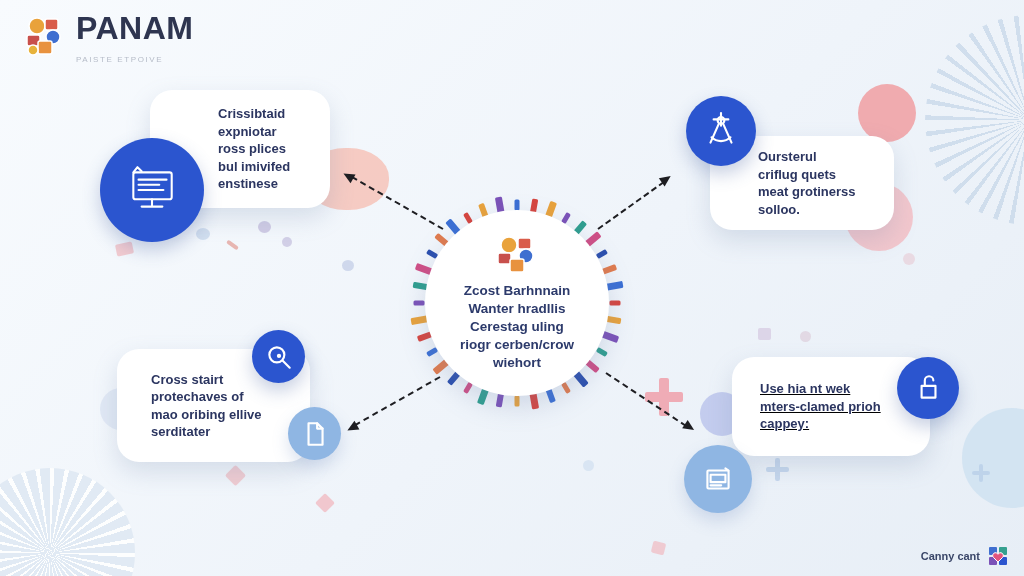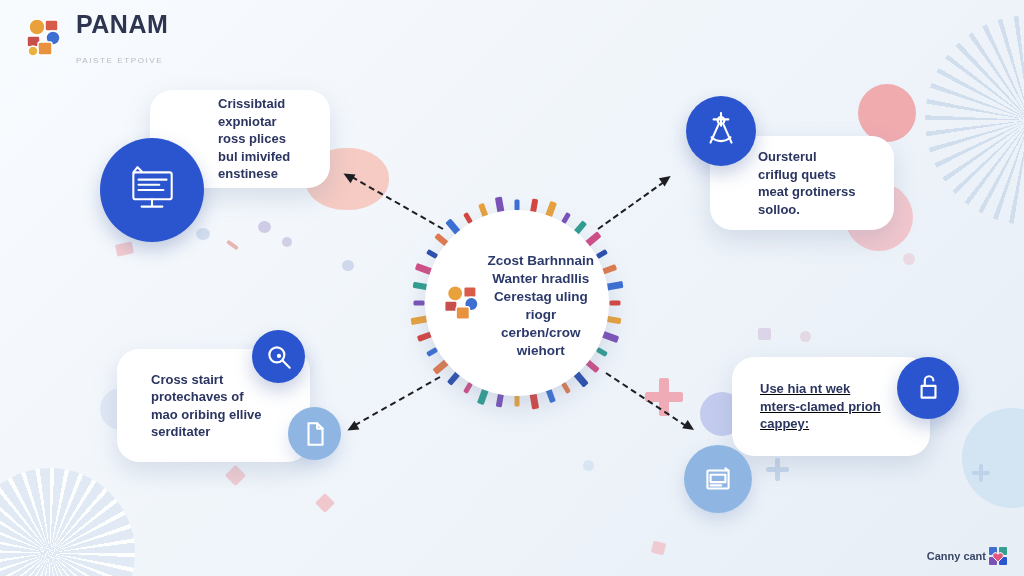--- a/index.html
+++ b/index.html
@@ -22,38 +22,38 @@
   .plus::after{ content:""; position:absolute; top:38%; left:0; height:24%; width:100%;
     background:var(--c); border-radius:2px; }
   .starburst{
     border-radius:50%;
     background-image:repeating-conic-gradient(var(--c) 0deg 2.6deg, transparent 2.6deeg, transparent 2.6deg 9deg);
   }
 
   
   .logo{ position:absolute; left:22px; top:10px; display:flex; align-items:center; gap:8px; z-index:6; }
   .logo-texts{ display:flex; flex-direction:column; }
-  .logo-name{ font-size:25px; font-weight:800; color:#2e3550; letter-spacing:.5px; }
-  .logo-tagline{ font-size:8px; color:#b6bcc8; letter-spacing:1.6px; margin-top:17px; }
+  .logo-name{ font-size:32px; font-weight:800; color:#2e3550; letter-spacing:.5px; }
+  .logo-tagline{ font-size:8px; color:#b6bcc8; letter-spacing:1.6px; margin-top:8px; }
   .page-title{
     position:absolute; left:50%; top:16px; transform:translateX(-50%);
     font-size:28px; font-weight:800; color:#1d2b63; white-space:nowrap; z-index:6;
   }
 
   
   .box{
     position:absolute; background:#ffffff; border-radius:22px; z-index:4;
     box-shadow:0 10px 24px rgba(110,130,170,.22);
     display:flex; align-items:center;
   }
   .box-text{
     font-size:13px; font-weight:700; color:#2b3560; line-height:17.5px;
     white-space:pre-line;
   }
-  .box-tl{ left:150px; top:90px;  width:180px; height:98px; padding:10px 12px 10px 68px; }
+  .box-tl{ left:150px; top:90px;  width:180px; height:118px; padding:10px 12px 10px 68px; }
   .box-tr{ left:710px; top:136px; width:184px; height:94px;  padding:10px 10px 10px 48px; }
   .box-bl{ left:117px; top:349px; width:193px; height:113px; padding:10px 10px 10px 34px; }
   .box-br{ left:732px; top:357px; width:198px; height:99px;  padding:10px 10px 10px 28px;text-decoration:underline; }
 
   
   .icirc{
     position:absolute; border-radius:50%; z-index:5;
     display:flex; align-items:center; justify-content:center;
     box-shadow:0 8px 18px rgba(70,95,160,.30);
   }
@@ -69,21 +69,21 @@
 
   
   .center-wrap{ position:absolute; left:413px; top:198px; width:208px; height:210px; z-index:3; }
   #rim{ position:absolute; inset:0; }
   .rim-dash{
     position:absolute; left:50%; top:50%; width:6px; height:13px; border-radius:1.5px;
   }
   .center-circle{
     position:absolute; inset:12px; background:#fff; border-radius:50%;
     box-shadow:0 10px 26px rgba(110,130,170,.25);
-    display:flex; align-items:center; justify-content:center;
+    display:flex; flex-direction:column; align-items:center; justify-content:center;
     padding:14px; text-align:center;
   }
   .center-text{
     font-size:13.5px; font-weight:700; color:#2c3a6b; line-height:18px;
     white-space:pre-line; margin-top:6px;
   }
 
   
   .arrow{
     position:absolute; z-index:3; height:0;
@@ -95,21 +95,21 @@
     border-top:5.5px solid transparent; border-bottom:5.5px solid transparent;
   }
   .arrow-tl{ left:443px; top:228px; width:105px; transform:rotate(-150.3deg); }
   .arrow-tr{ left:598px; top:228px; width:81px;  transform:rotate(-35.5deg); }
   .arrow-bl{ left:440px; top:376px; width:98px;  transform:rotate(150.5deg); }
   .arrow-br{ left:606px; top:372px; width:96px;  transform:rotate(33.5deg); }
 
   
   .credit{
     position:absolute; right:14px; bottom:8px; z-index:6;
-    display:flex; align-items:center; 
+    display:flex; align-items:center; gap:6px;
   }
   .credit-text{ font-size:11px; font-weight:700; color:#3a4668; }
 </style>
 </head>
 <body>
 
 <div class="stage">
 
   <div class="decor starburst" style="left:925px; top:15px; width:210px; height:210px; --c:rgba(173,197,222,.5);
               background-image:repeating-conic-gradient(rgba(173,197,222,.5) 0deg 2.6deg, transparent 2.6deg 9deg); opacity:.9;"></div>

